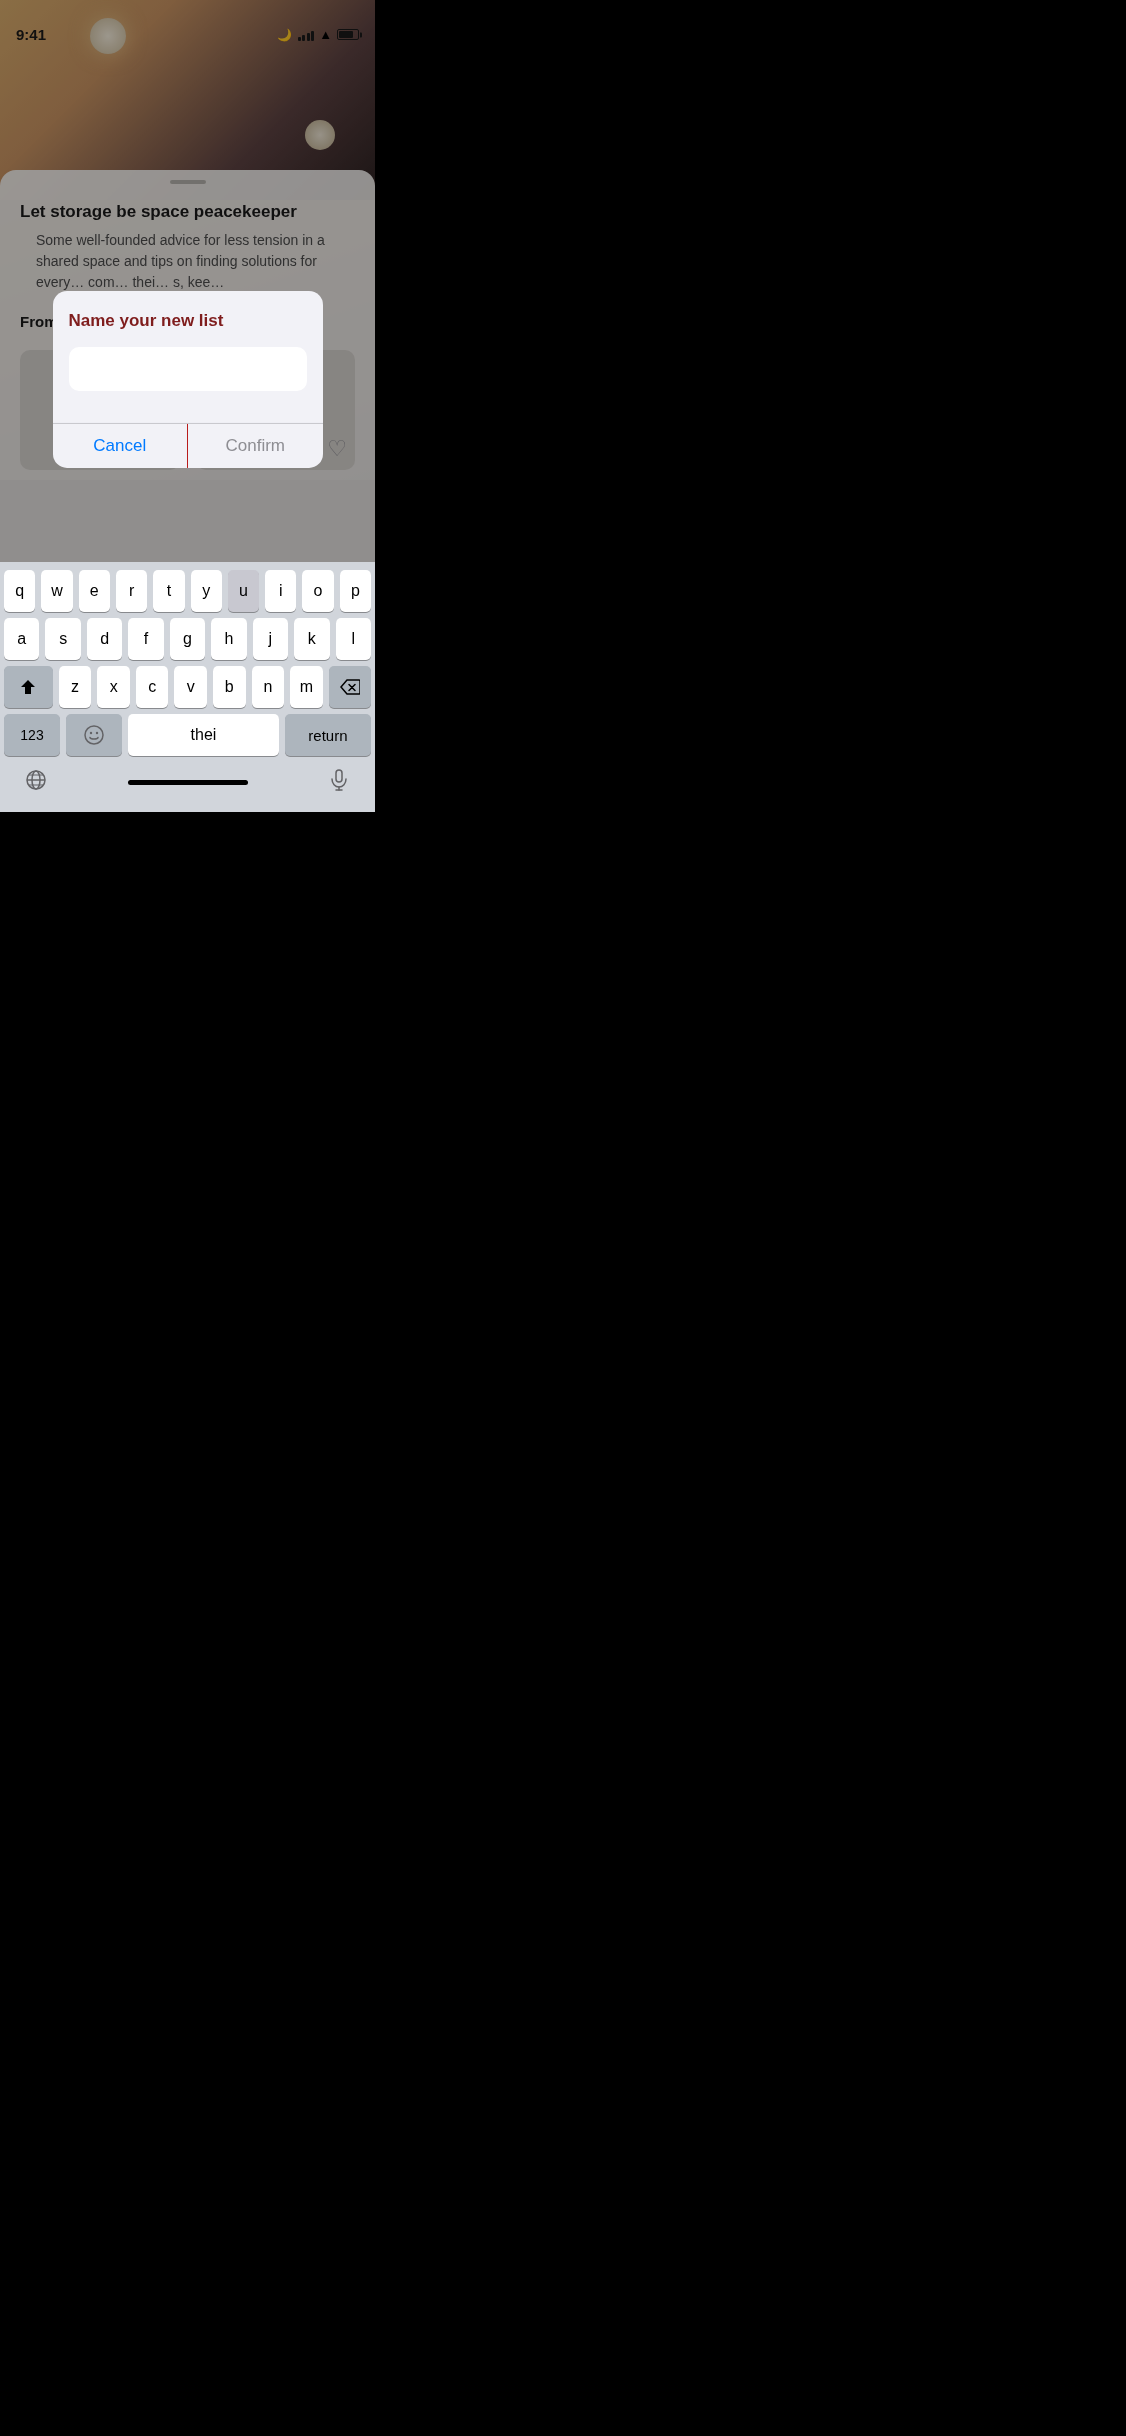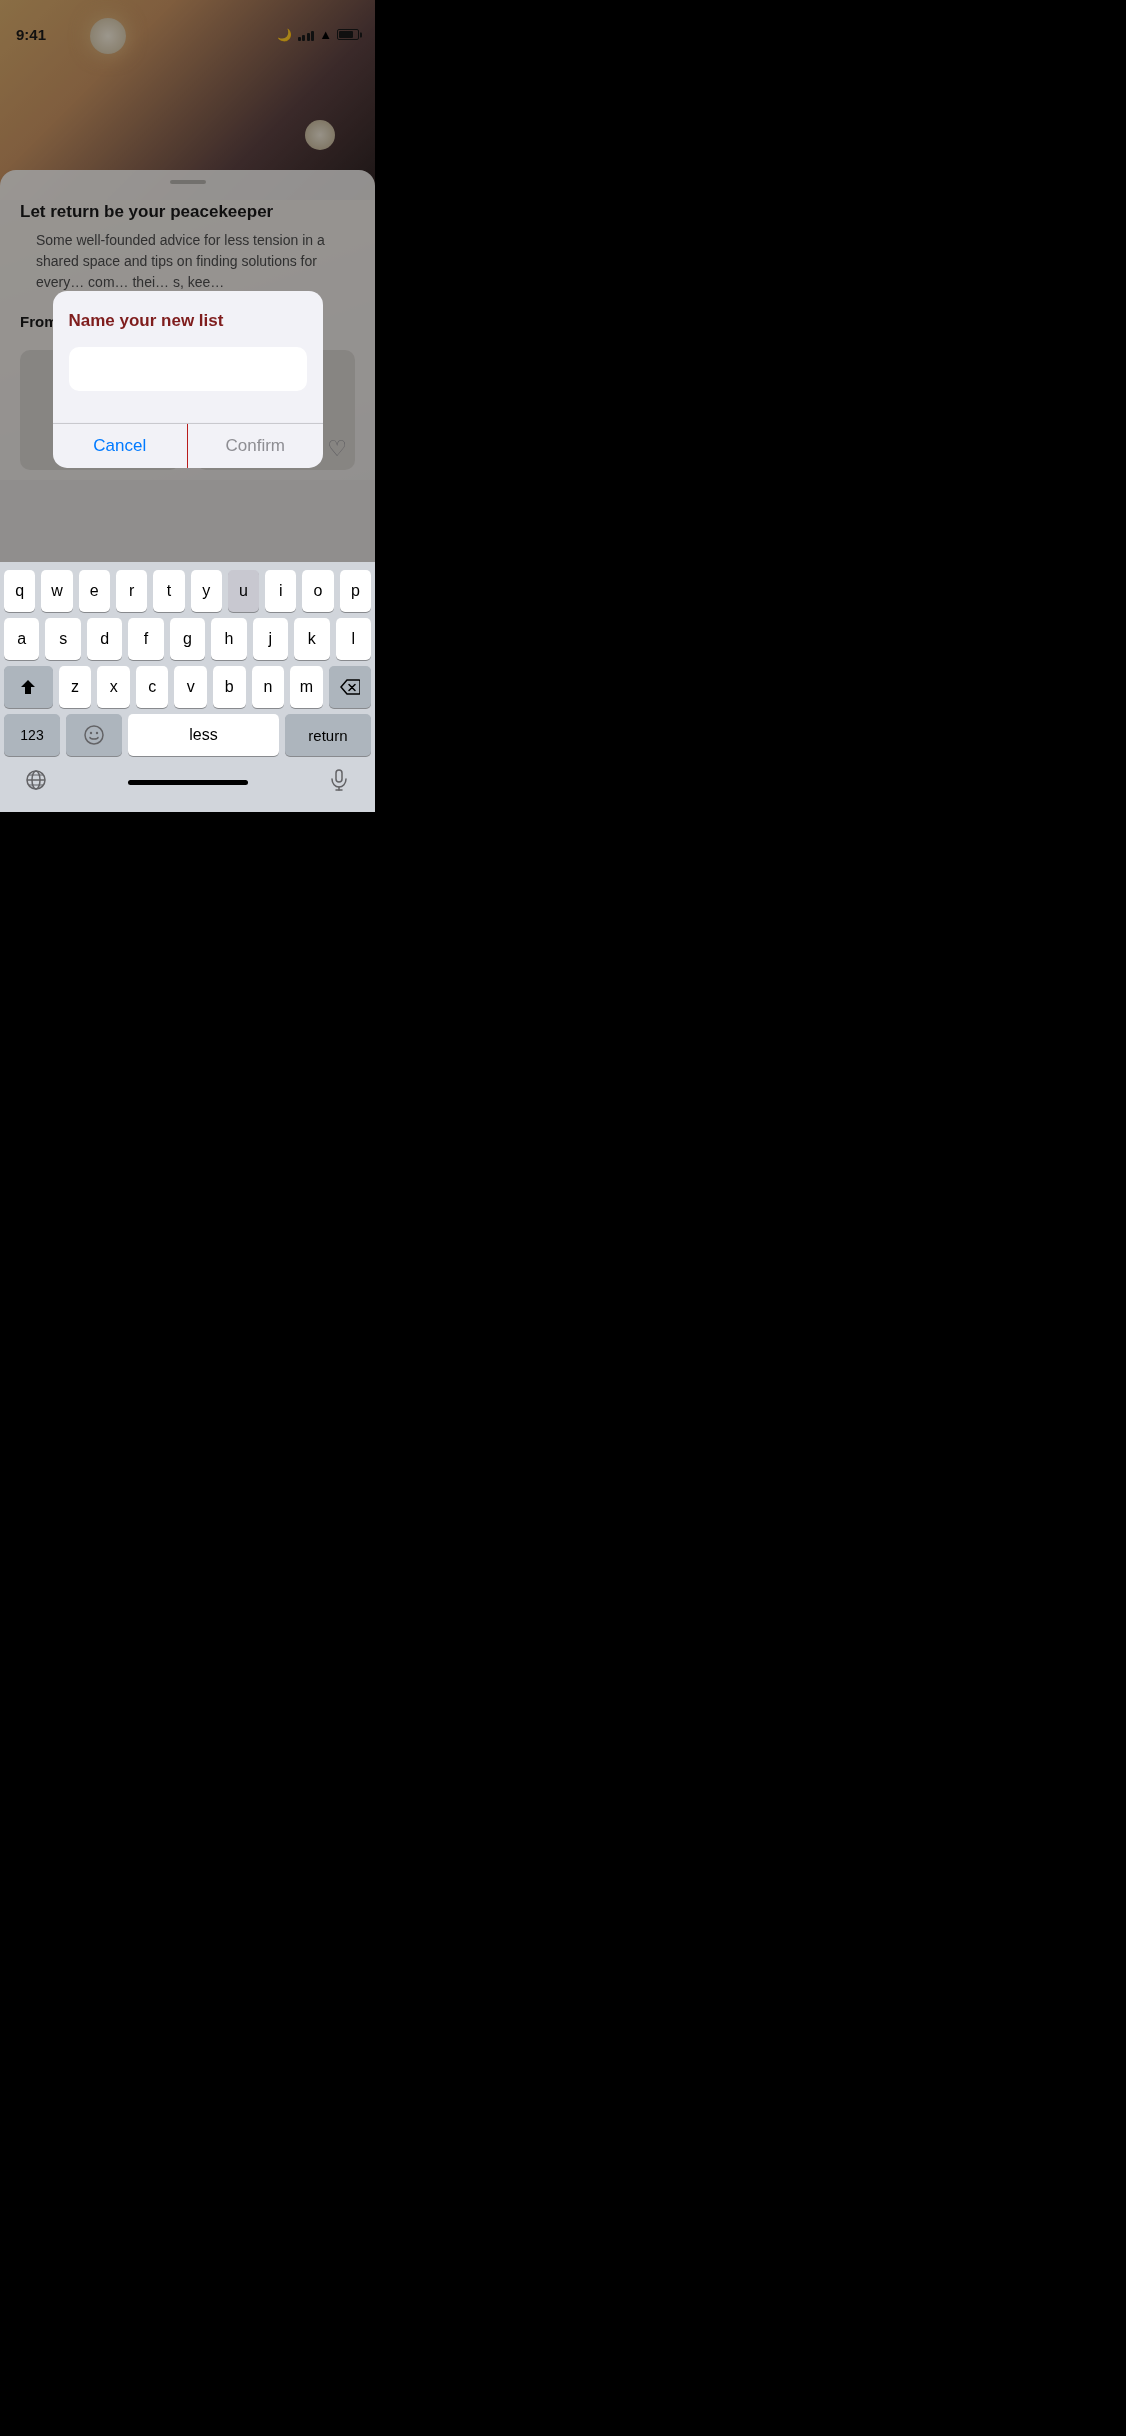--- a/index.html
+++ b/index.html
@@ -360,21 +360,21 @@
 </div>
 
 <div class="bg-layer">
   <div class="bg-image-top"></div>
   <div class="bg-lamp-left"></div>
   <div class="bg-lamp-right"></div>
 </div>
 
 <div class="content-area">
   <div class="pull-handle"></div>
-  <div class="article-title">Let return be your peacekeeper</div>
+  <div class="article-title">Let storage be space peacekeeper</div>
   <div class="article-body">
     Some well-founded advice for less tension in a shared space and tips on finding solutions for every… com… thei… s, kee…
   </div>
   <div class="section-title">From this space</div>
   <div class="from-space-row">
     <div class="space-card">
       <span class="heart-icon">♡</span>
     </div>
     <div class="space-card">
       <span class="heart-icon">♡</span>
@@ -447,21 +447,21 @@
   <div class="key-row">
     <div class="key key-numbers">123</div>
     <div class="key key-emoji">
       <svg width="22" height="22" viewBox="0 0 22 22" fill="none">
         <circle cx="11" cy="11" r="9" stroke="#636366" stroke-width="1.5" fill="none"></circle>
         <circle cx="8" cy="9" r="1.2" fill="#636366"></circle>
         <circle cx="14" cy="9" r="1.2" fill="#636366"></circle>
         <path d="M7 13.5C7.5 15.5 14.5 15.5 15 13.5" stroke="#636366" stroke-width="1.5" stroke-linecap="round" fill="none"></path>
       </svg>
     </div>
-    <div class="key key-space">less</div>
+    <div class="key key-space">thei</div>
     <div class="key key-return">return</div>
   </div>
 
   <div class="keyboard-bottom-bar">
     <span class="kb-globe-icon">
       <svg width="24" height="24" viewBox="0 0 24 24" fill="none">
         <circle cx="12" cy="12" r="9" stroke="#636366" stroke-width="1.5" fill="none"></circle>
         <ellipse cx="12" cy="12" rx="4" ry="9" stroke="#636366" stroke-width="1.5" fill="none"></ellipse>
         <line x1="3" y1="12" x2="21" y2="12" stroke="#636366" stroke-width="1.5"></line>
         <line x1="5" y1="7" x2="19" y2="7" stroke="#636366" stroke-width="1"></line>

